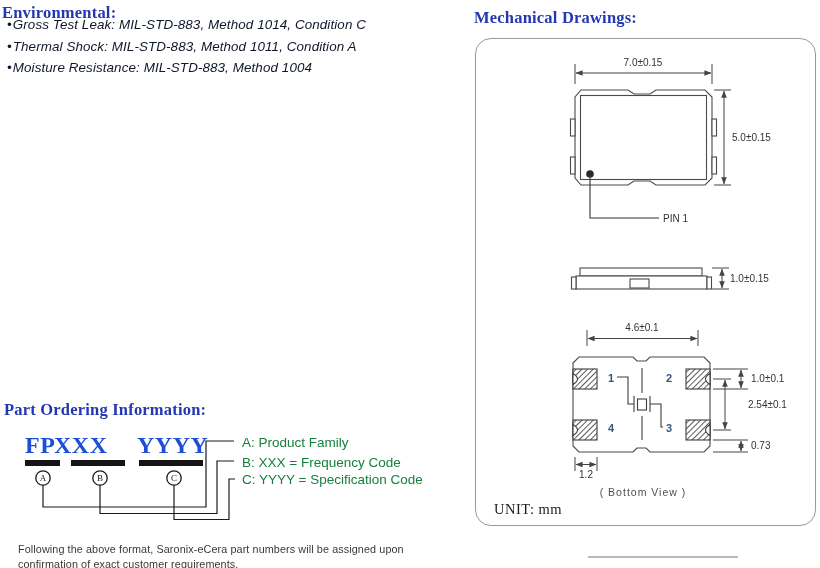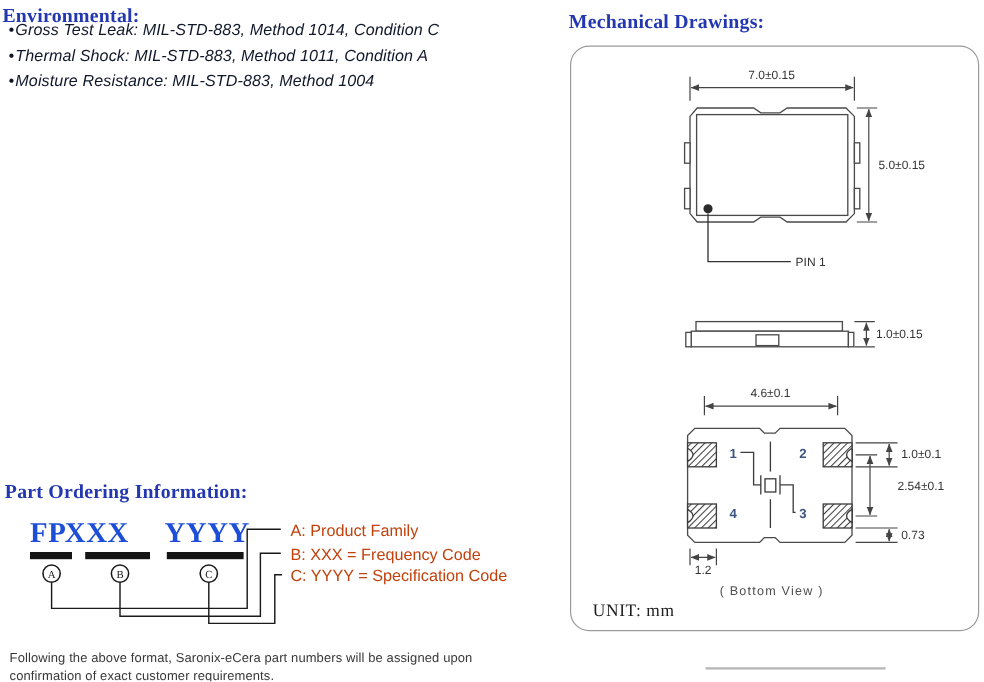--- a/index.html
+++ b/index.html
@@ -25,25 +25,25 @@
     border:1.2px solid #9a9a9a; border-radius:16px; background:#fff;
   }
   svg.overlay { position:absolute; left:0; top:0; z-index:3; }
   .code-seg {
     position:absolute; top:433px;
     font-family:"Liberation Serif", serif; font-weight:bold;
     font-size:24px; color:#1d4ed8; letter-spacing:0.5px; line-height:24px;
     white-space:nowrap; z-index:2;
   }
   .legend-item {
-    position:absolute; left:242px; font-size:13.5px; color:#c2410c;
+    position:absolute; left:242px; font-size:13.5px; color:#15803d;
     white-space:nowrap; z-index:2;
   }
   .footnote-line {
-    position:absolute; left:8px; font-size:10.8px; color:#383838;
+    position:absolute; left:18px; font-size:10.8px; color:#383838;
     letter-spacing:0.1px; white-space:nowrap;
   }
   .unit-label {
     position:absolute; left:494px; top:501px;
     font-size:14.5px; color:#1c1c1c; letter-spacing:0.5px; z-index:4;
     white-space:nowrap;
     font-family:Liberation Serif, serif;
   }
   .footer-rule {
     position:absolute; left:588px; top:556px; width:150px; height:2px;

